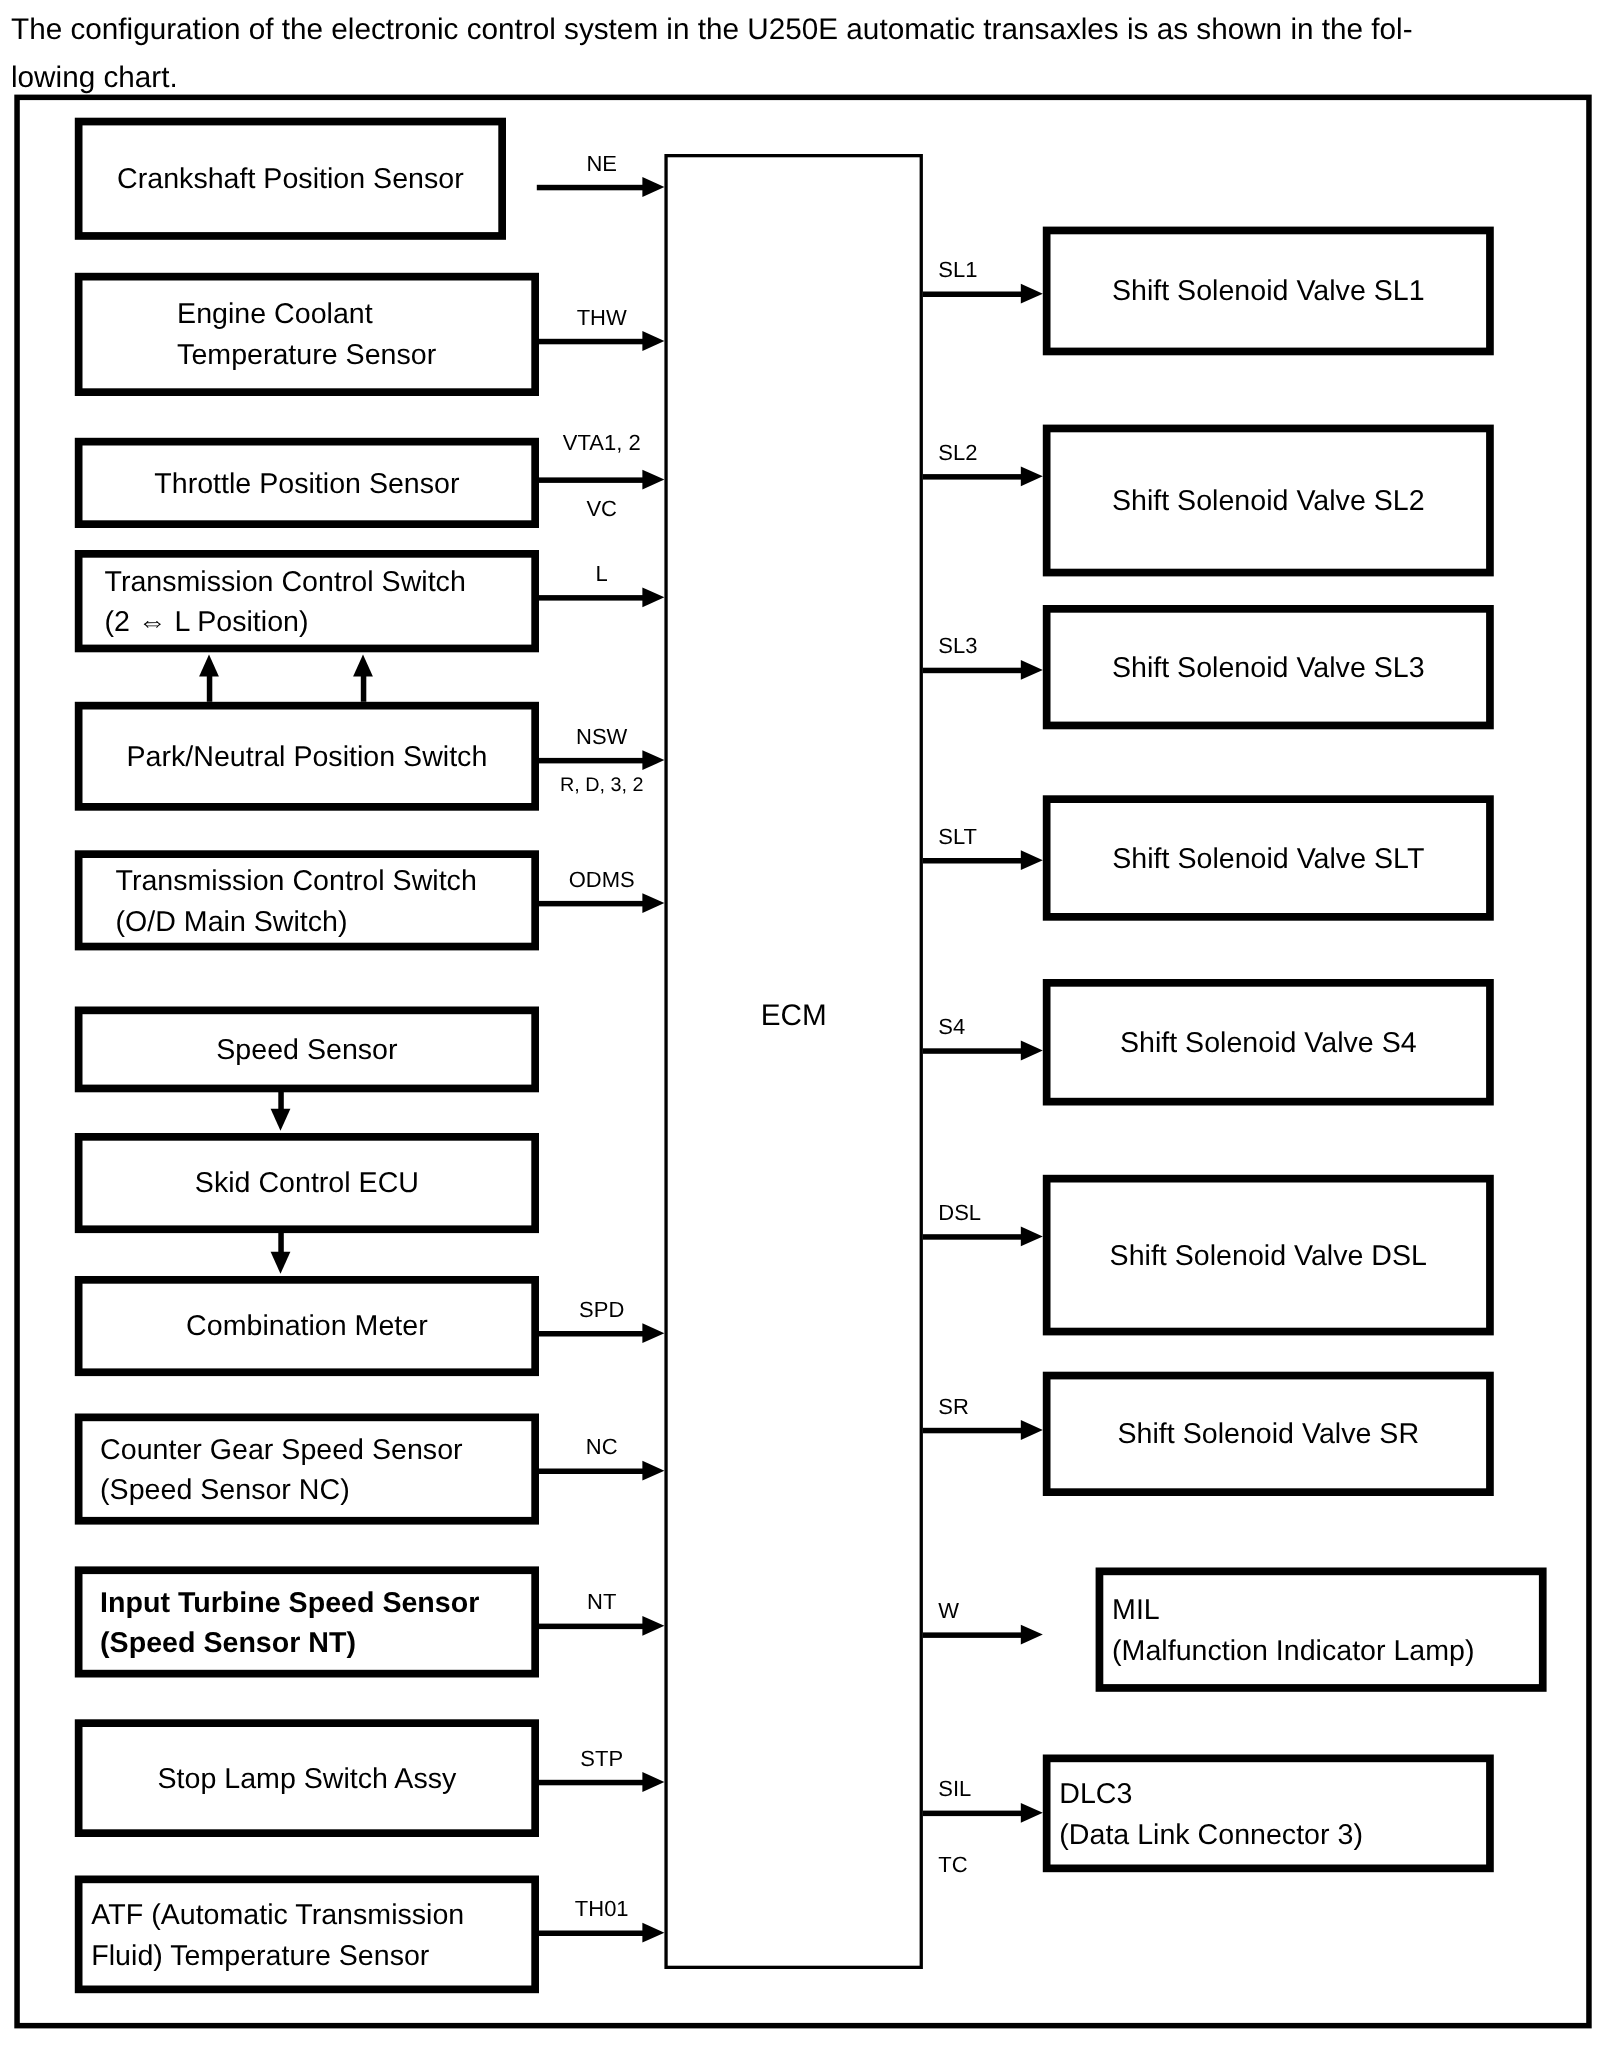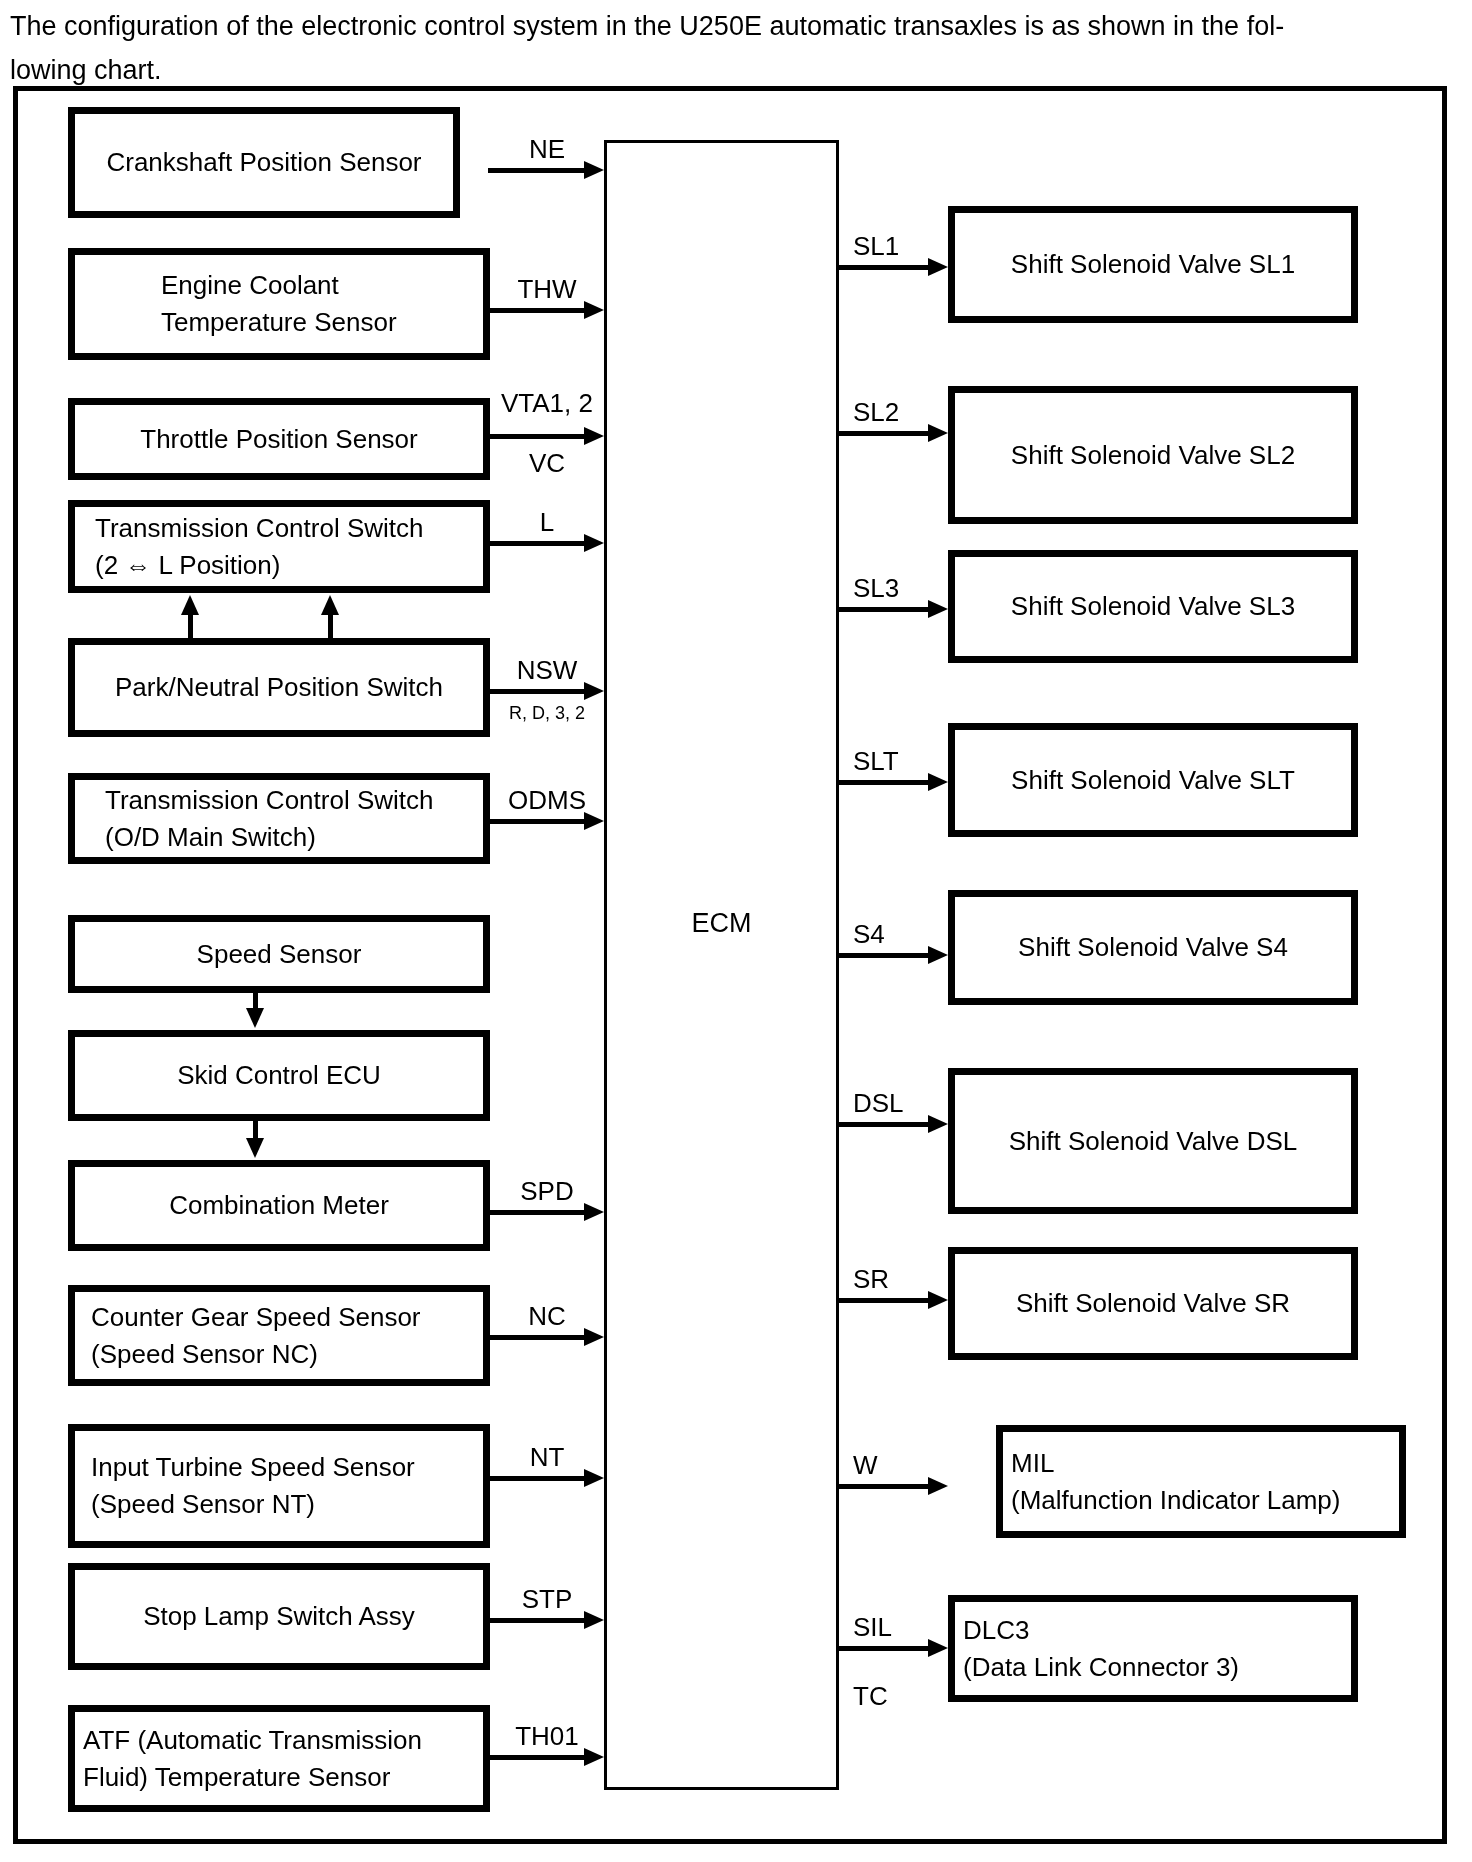--- a/index.html
+++ b/index.html
@@ -31,21 +31,21 @@
   .vline{position:absolute;width:5px;background:#000;}
   .tri-right{position:absolute;width:0;height:0;
     border-top:9px solid transparent;border-bottom:9px solid transparent;
     border-left:20px solid #000;}
   .tri-up{position:absolute;width:0;height:0;
     border-left:9px solid transparent;border-right:9px solid transparent;
     border-bottom:20px solid #000;}
   .tri-down{position:absolute;width:0;height:0;
     border-left:9px solid transparent;border-right:9px solid transparent;
     border-top:20px solid #000;}
-  .sig{position:absolute;font-size:26px;line-height:30px;white-space:nowrap;}
+  .sig{position:absolute;font-size:20px;line-height:30px;white-space:nowrap;}
   .sig-left{left:440px;width:214px;text-align:center;}
   .sig-right{left:853px;width:260px;text-align:left;}
   .sig-small{font-size:18px;line-height:26px;}
 </style>
 </head>
 <body>
 
 <div class="canvas">
   <div class="header">
     <div>The configuration of the electronic control system in the U250E automatic transaxles is as shown in the fol-</div>
@@ -111,21 +111,21 @@
       <div class="hline" style="left: 488px; top: 1210px; width: 100px;"></div>
       <div class="tri-right" style="left: 584px; top: 1203px;"></div>
       <div class="sig sig-left" style="top: 1176px;">SPD</div>
       <div class="box align-left" style="left: 68px; top: 1285px; width: 422px; height: 101px; padding-left: 16px;">
         <div>Counter Gear Speed Sensor</div>
         <div>(Speed Sensor NC)</div>
       </div>
       <div class="hline" style="left: 488px; top: 1335px; width: 100px;"></div>
       <div class="tri-right" style="left: 584px; top: 1328px;"></div>
       <div class="sig sig-left" style="top: 1301px;">NC</div>
-      <div class="box align-left" style="left: 68px; top: 1424px; width: 422px; height: 124px; padding-left: 16px;">
+      <div class="box align-left" style="left: 68px; top: 1424px; width: 422px; height: 101px; padding-left: 16px; font-weight: bold;">
         <div>Input Turbine Speed Sensor</div>
         <div>(Speed Sensor NT)</div>
       </div>
       <div class="hline" style="left: 488px; top: 1476px; width: 100px;"></div>
       <div class="tri-right" style="left: 584px; top: 1469px;"></div>
       <div class="sig sig-left" style="top: 1442px;">NT</div>
       <div class="box align-center" style="left: 68px; top: 1563px; width: 422px; height: 107px; padding-left: 0px;">
         <div>Stop Lamp Switch Assy</div>
       </div>
       <div class="hline" style="left: 488px; top: 1618px; width: 100px;"></div>

